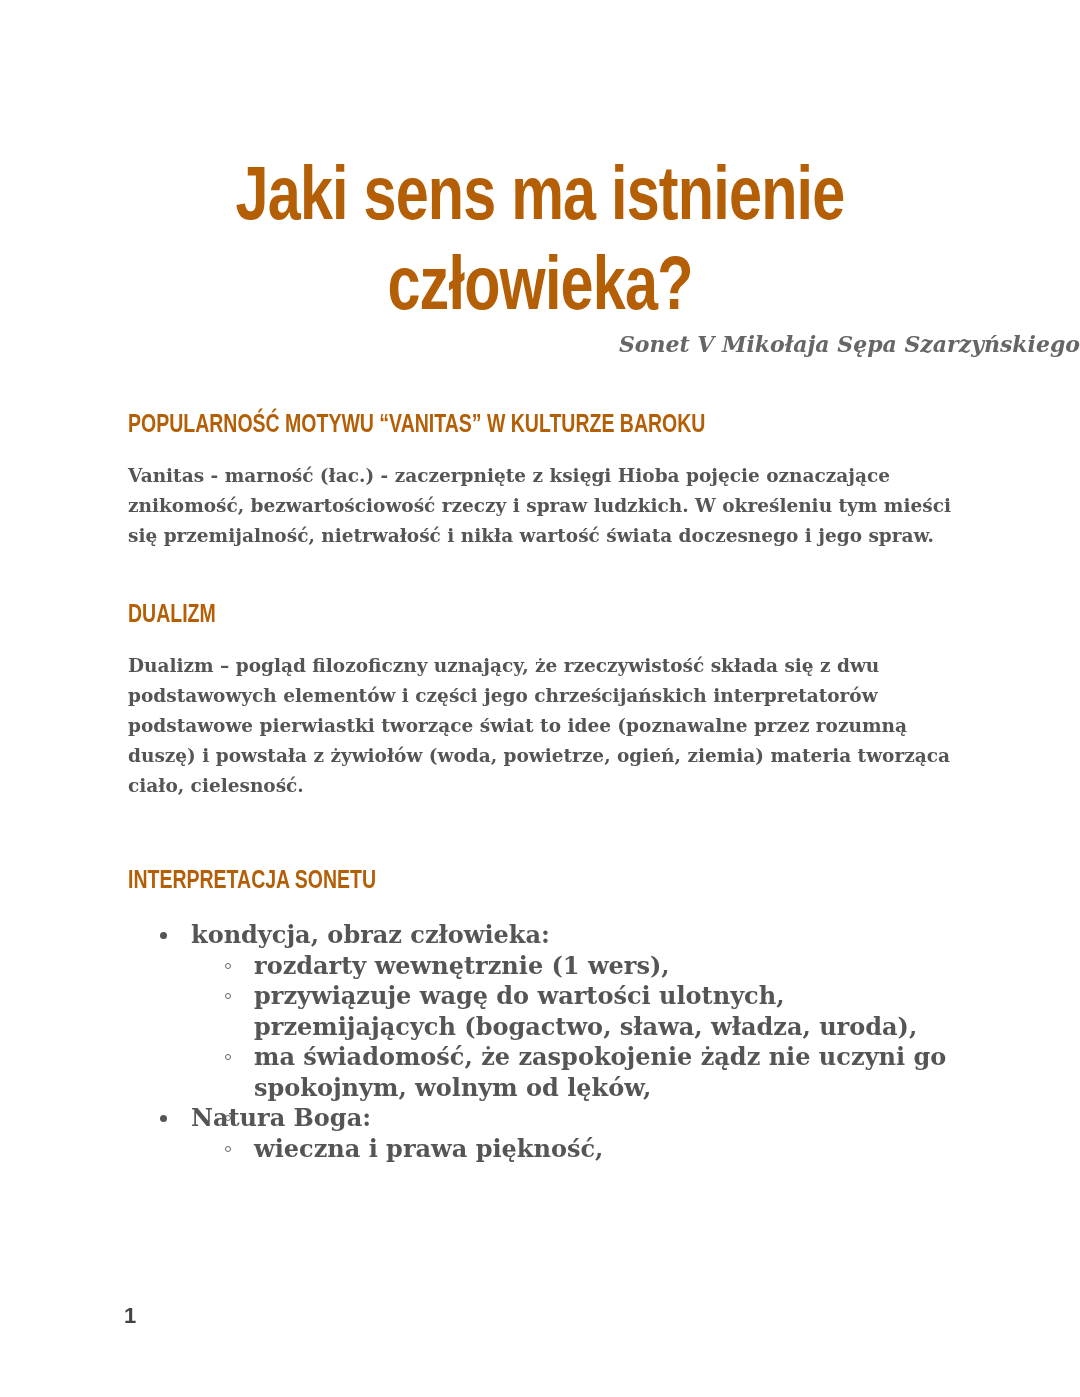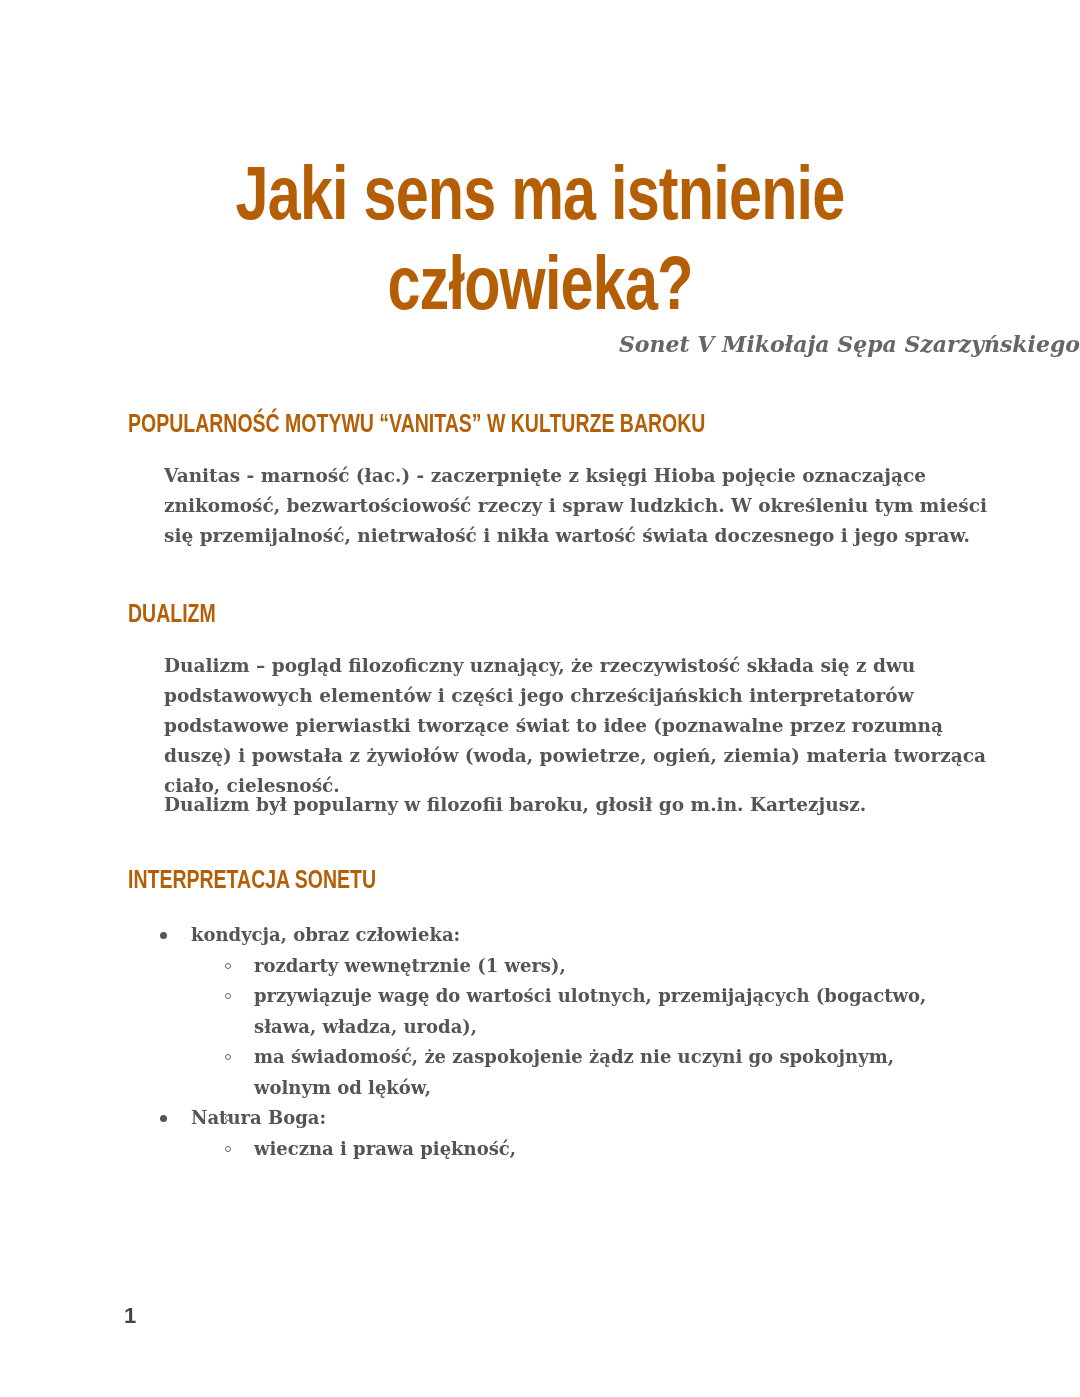--- a/index.html
+++ b/index.html
@@ -23,24 +23,24 @@
     color: #b45f06;
     font-family: "Liberation Sans", sans-serif;
     font-size: 25px; line-height: 30px;
     transform: scaleX(0.78); transform-origin: left top;
     white-space: nowrap;
   }
   .para {
     position: absolute; left: 128px; width: 830px;
     color: #555555;
     font-family: "DejaVu Serif", serif;
-    font-size: 18.5px; line-height: 30px; margin-left: 36px;
+    font-size: 18.5px; line-height: 30px;
   }
   .list { position: absolute; left: 128px; top: 912px; width: 840px;
-    color: #555555; font-family: "DejaVu Serif", serif; font-size: 18px; line-height: 30.5px; }
+    color: #555555; font-family: "DejaVu Serif", serif; font-size: 24px; line-height: 30.5px; }
   .li1 { position: relative; padding-left: 63px; }
   .li2 { position: relative; padding-left: 126px; }
   .bullet1 { position: absolute; left: 32px; top: 12px; width: 7px; height: 7px; border-radius: 50%; background: #555555; }
   .bullet2 { position: absolute; left: 97px; top: 12px; width: 6px; height: 6px; border-radius: 50%; border: 1px solid #666666; box-sizing: border-box; }
   .pagenum {
     position: absolute; left: 124px; top: 1294px;
     color: #444444; font-family: "Liberation Sans", sans-serif; font-size: 22px; line-height: 28px;
   }
 </style>
 </head>
@@ -52,21 +52,20 @@
     <div>Jaki sens ma istnienie</div>
     <div>człowieka?</div>
   </div>
   <div class="subtitle">Sonet V Mikołaja Sępa Szarzyńskiego</div>
 
   <div class="h2" style="top:400px">POPULARNOŚĆ MOTYWU “VANITAS” W KULTURZE BAROKU</div>
   <div class="para" style="top:453px">Vanitas - marność (łac.) - zaczerpnięte z księgi Hioba pojęcie oznaczające znikomość, bezwartościowość rzeczy i spraw ludzkich. W określeniu tym mieści się przemijalność, nietrwałość i nikła wartość świata doczesnego i jego spraw.</div>
 
   <div class="h2" style="top:590px">DUALIZM</div>
   <div class="para" style="top:643px">Dualizm – pogląd filozoficzny uznający, że rzeczywistość składa się z dwu podstawowych elementów i części jego chrześcijańskich interpretatorów podstawowe pierwiastki tworzące świat to idee (poznawalne przez rozumną duszę) i powstała z żywiołów (woda, powietrze, ogień, ziemia) materia tworząca ciało, cielesność.</div>
-  <div class="para" style="top:782px">Dualizm był popularny w filozofii baroku, głosił go m.in. Kartezjusz.</div>
 
   <div class="h2" style="top:856px">INTERPRETACJA SONETU</div>
 
   <div class="list">
     <div class="li1">
       <span class="bullet1"></span>
       <span>kondycja, obraz człowieka:</span>
     </div>
     <div class="li2">
       <span class="bullet2"></span>

